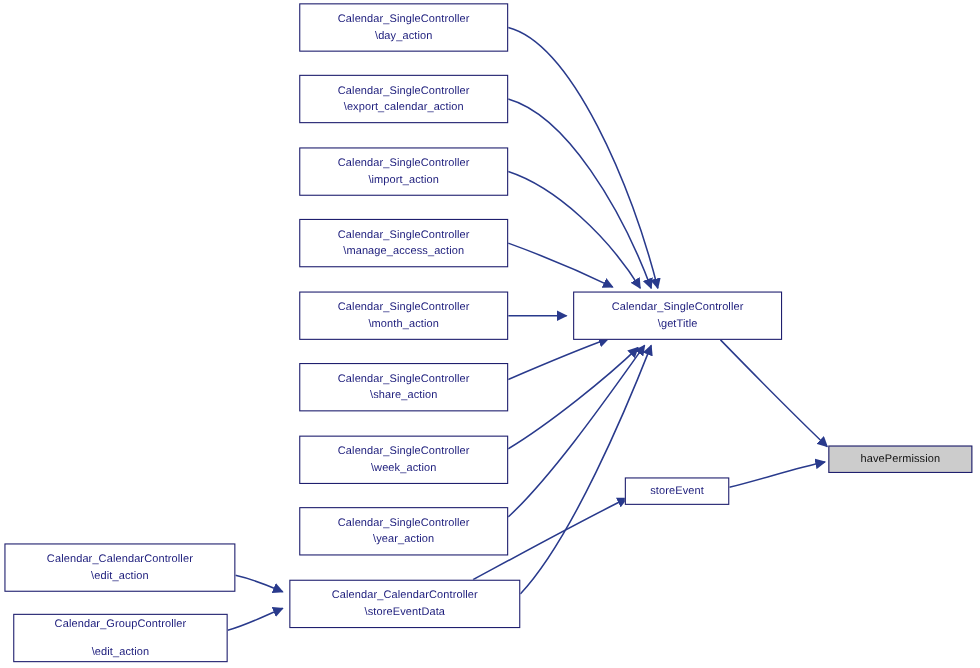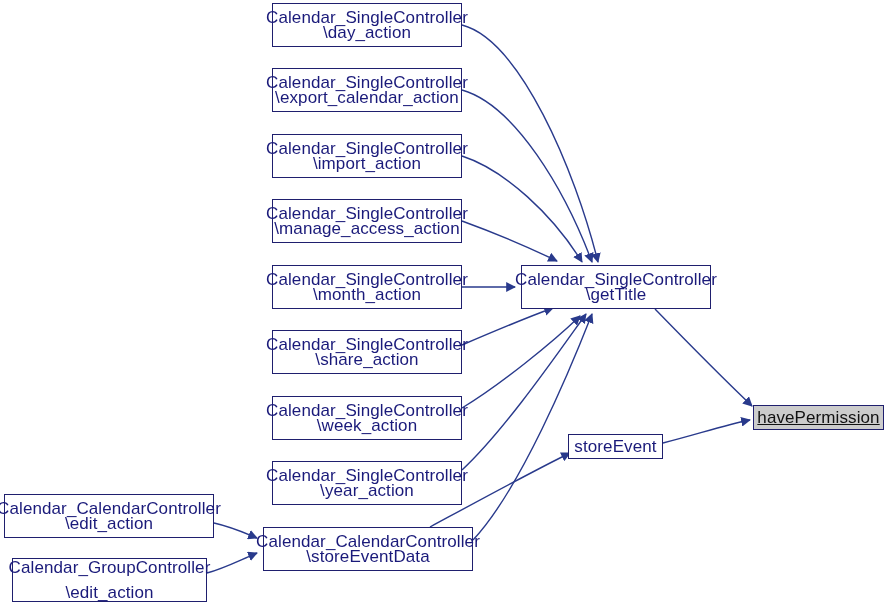--- a/index.html
+++ b/index.html
@@ -22,21 +22,21 @@
     width: 891px;
     height: 607px;
     pointer-events: none;
   }
   .node {
     position: absolute;
     box-sizing: border-box;
     border: 1px solid #1f1f6e;
     background: #ffffff;
     color: #1a1a7a;
-    font-size: 17px;
+    font-size: 10px;
     line-height: 15px;
     text-align: center;
     display: flex;
     flex-direction: column;
     align-items: center;
     justify-content: center;
     white-space: pre;
     letter-spacing: 0.1px;
   }
   .node.highlight {
@@ -115,21 +115,21 @@
   <div class="node" style="left:272px; top:461px; width:190px; height:44px;">
     <span class="line1">Calendar_SingleController</span>
     <span class="line2">\year_action</span>
   </div>
 
   <div class="node" style="left:521px; top:265px; width:190px; height:44px;">
     <span class="line1">Calendar_SingleController</span>
     <span class="line2">\getTitle</span>
   </div>
 
-  <div class="node highlight" style="left:753px; top:405px; width:131px; height:25px;text-decoration:underline;">
+  <div class="node highlight" style="left:753px; top:405px; width:131px; height:25px;">
     <span class="line1">havePermission</span>
   </div>
 
   <div class="node" style="left:568px; top:434px; width:95px; height:25px;">
     <span class="line1">storeEvent</span>
   </div>
 
   <div class="node" style="left:263px; top:527px; width:210px; height:44px;">
     <span class="line1">Calendar_CalendarController</span>
     <span class="line2">\storeEventData</span>

